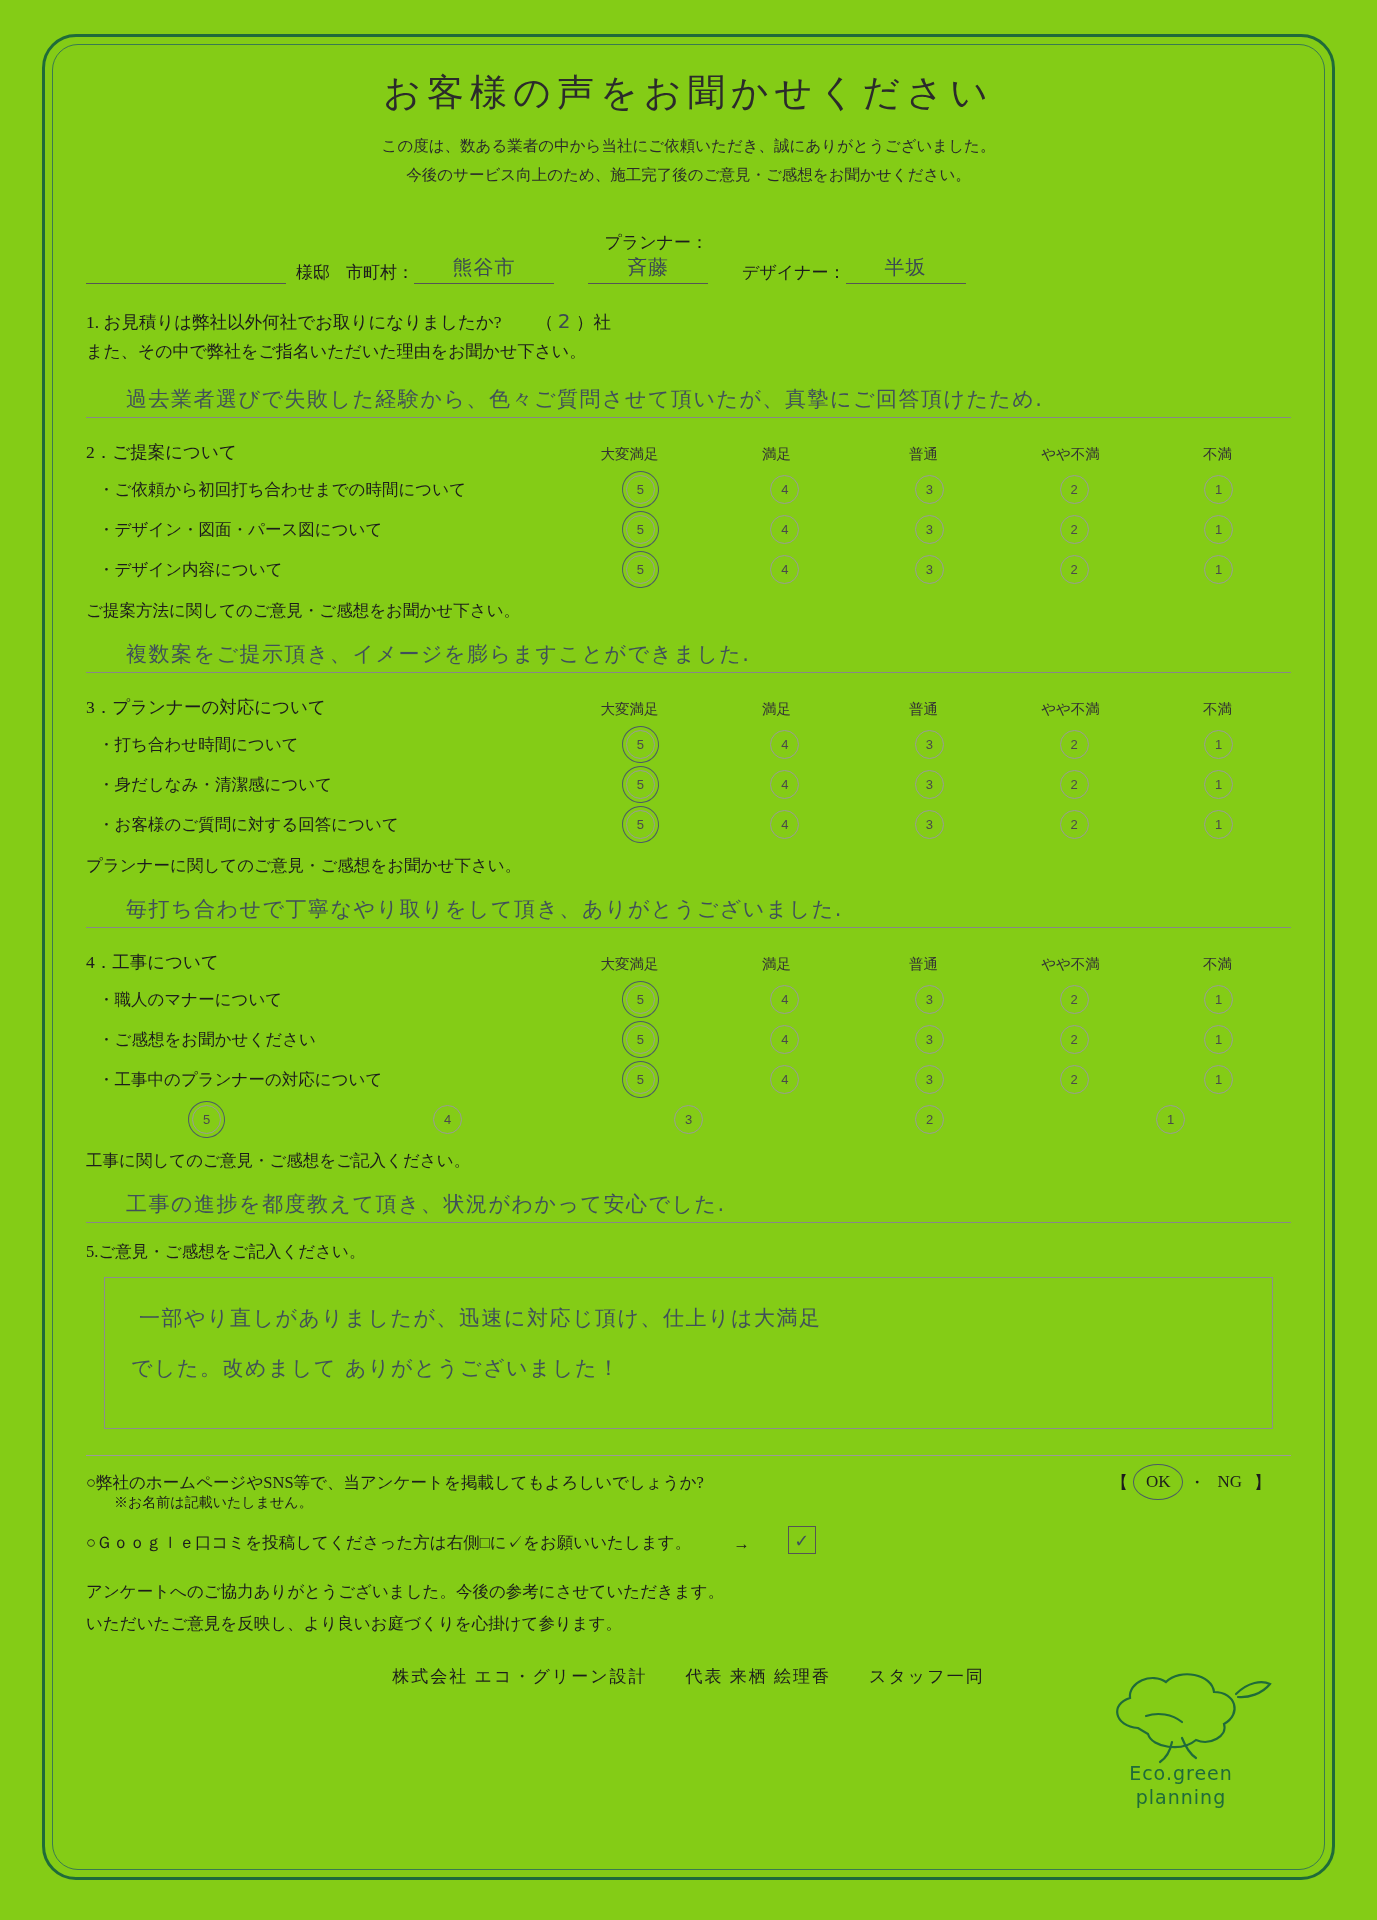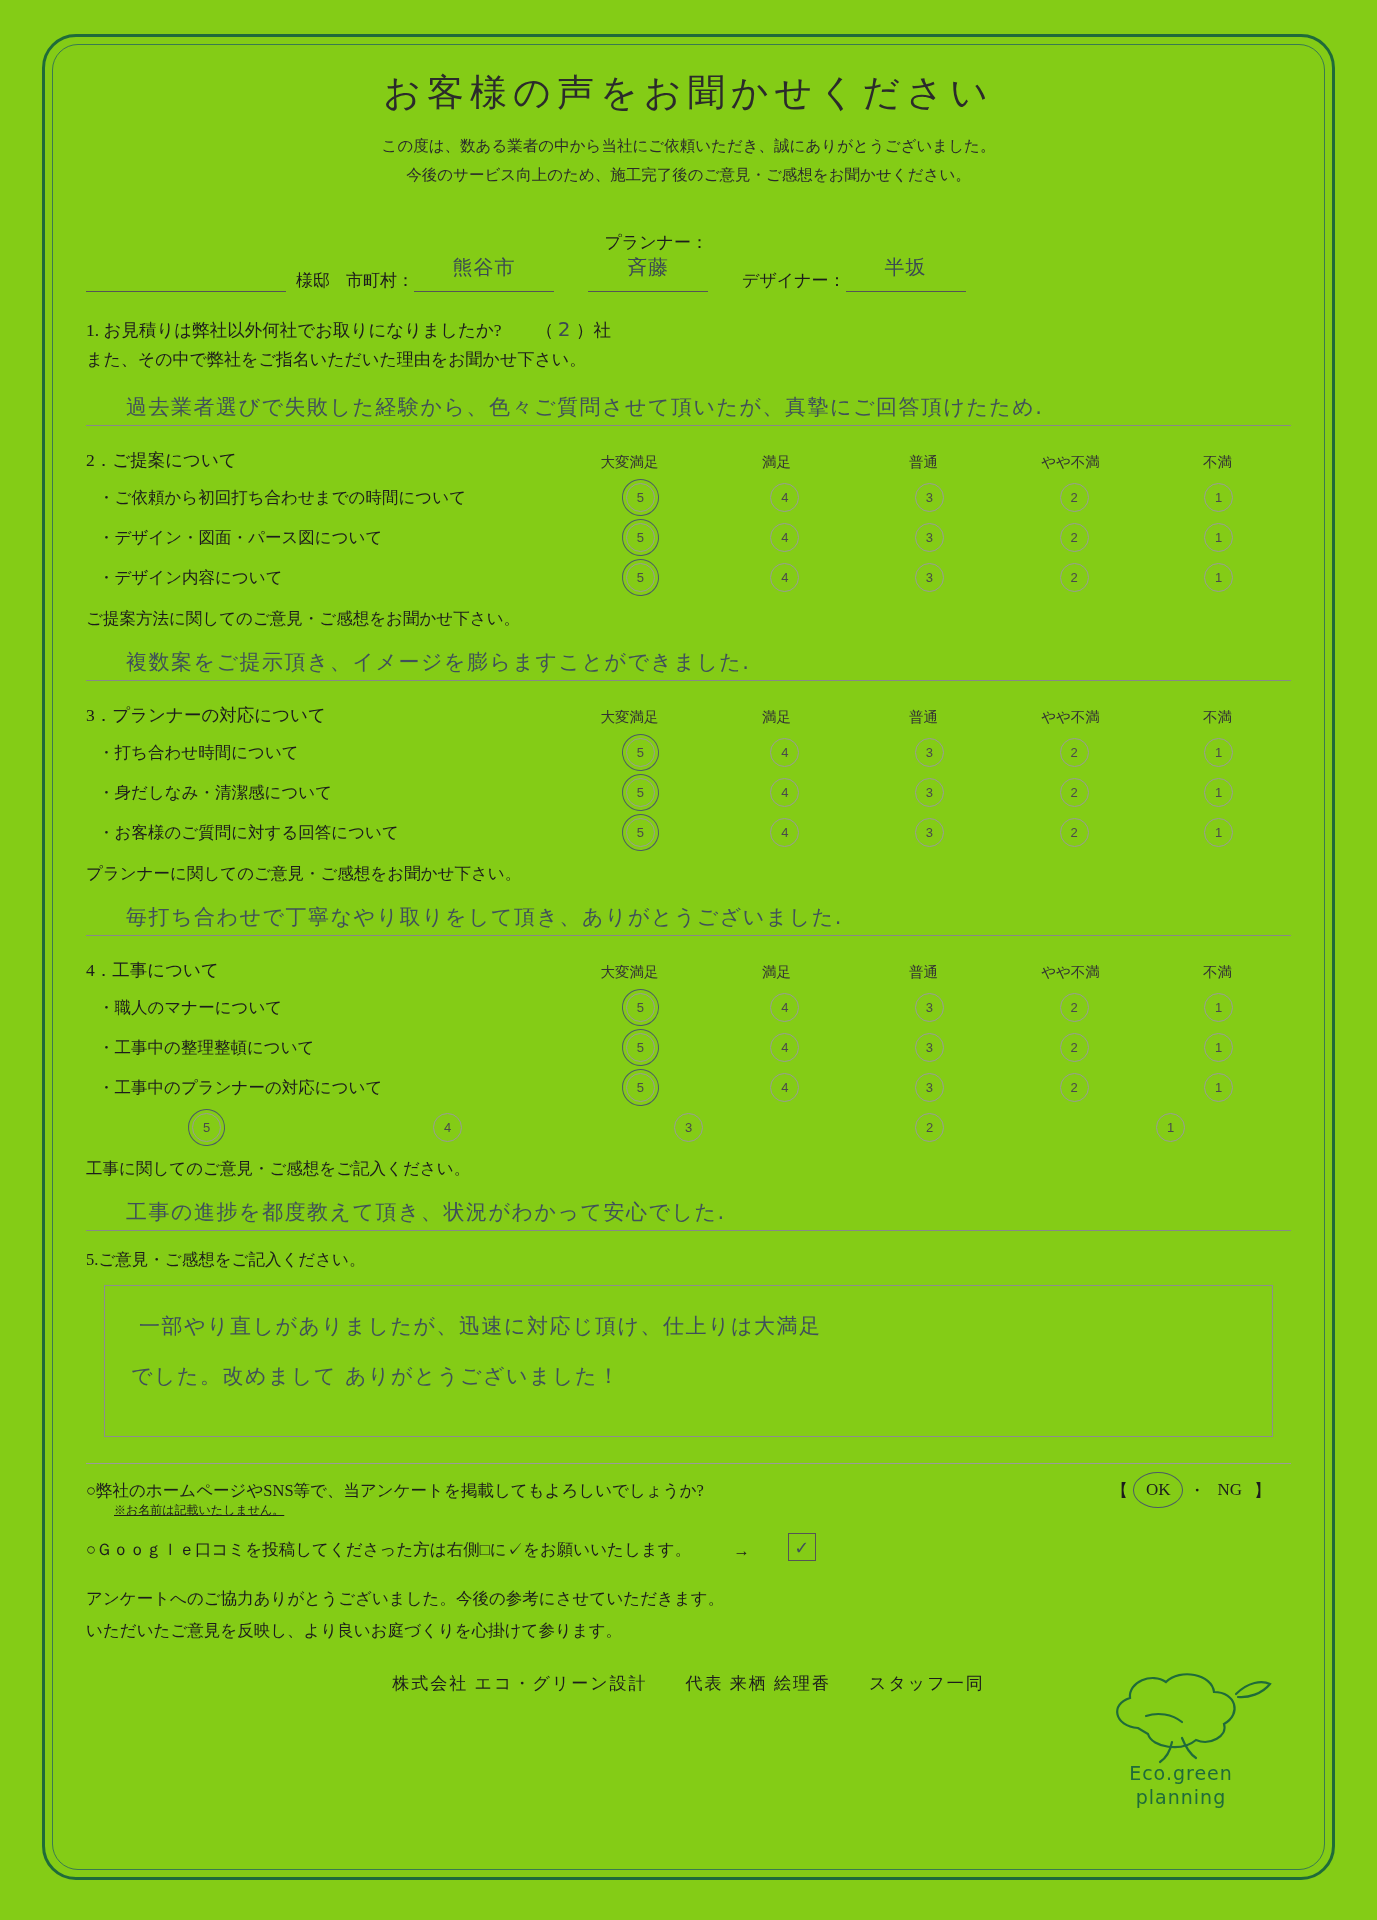--- a/index.html
+++ b/index.html
@@ -72,21 +72,21 @@
   }
   .fld {
     display: flex;
     align-items: flex-end;
   }
   .fld .lbl { white-space: nowrap; }
   .ul {
     border-bottom: 1px solid #555;
     display: inline-block;
     text-align: center;
-    padding-bottom: 10px;
+    padding-bottom: 2px;
   }
   .hw {
     font-family: "DejaVu Sans", sans-serif;
     color: #3b4a52;
     font-size: 20px;
     letter-spacing: 1px;
   }
 
   .q {
     font-size: 17.5px;
@@ -272,23 +272,22 @@
     text-align: center;
   }
   .logo .ltext {
     font-family: "DejaVu Sans", sans-serif;
     font-size: 19px;
     letter-spacing: 1px;
     line-height: 1.25;
     margin-top: -6px;
   }
   .mini-sub {
-    font-size: 12px;
+    font-size: 14px;
     padding-left: 28px;
-    text-decoration: underline;
   }
 </style>
 </head>
 <body>
 
 <div class="page">
   <div class="border-outer"></div>
   <div class="border-inner"></div>
 
   <div class="content">
@@ -510,21 +509,21 @@
           </div>
         <div class="opt">
             <span class="bub">2</span>
           </div>
         <div class="opt">
             <span class="bub">1</span>
           </div>
       </div>
     </div>
     <div class="rating-row">
-      <div class="item">・工事中の整理整頓について</div>
+      <div class="item">・ご感想をお聞かせください</div>
       <div class="opts">
         <div class="opt">
             <span class="bub circled">5</span>
           </div>
         <div class="opt">
             <span class="bub">4</span>
           </div>
         <div class="opt">
             <span class="bub">3</span>
           </div>

